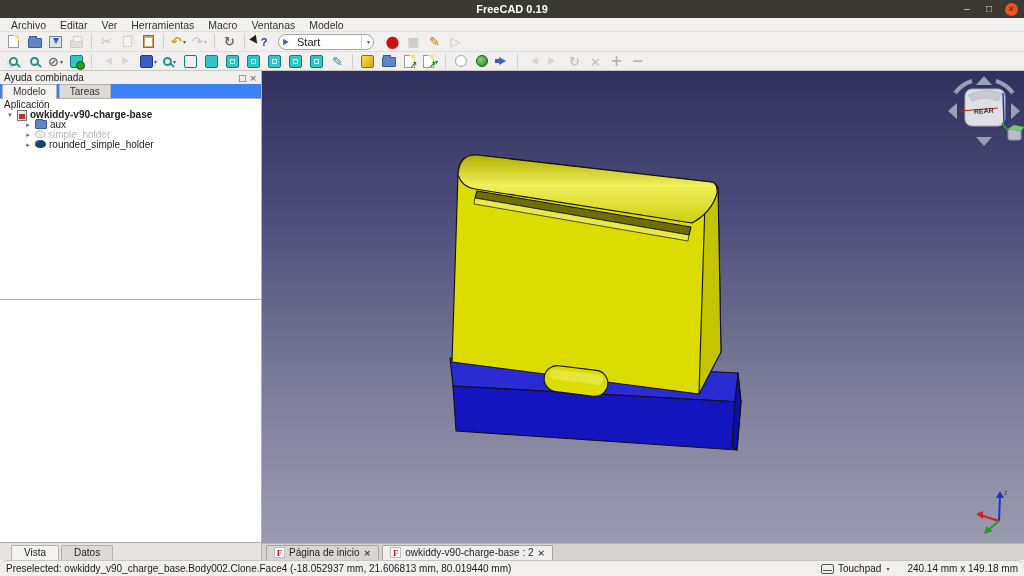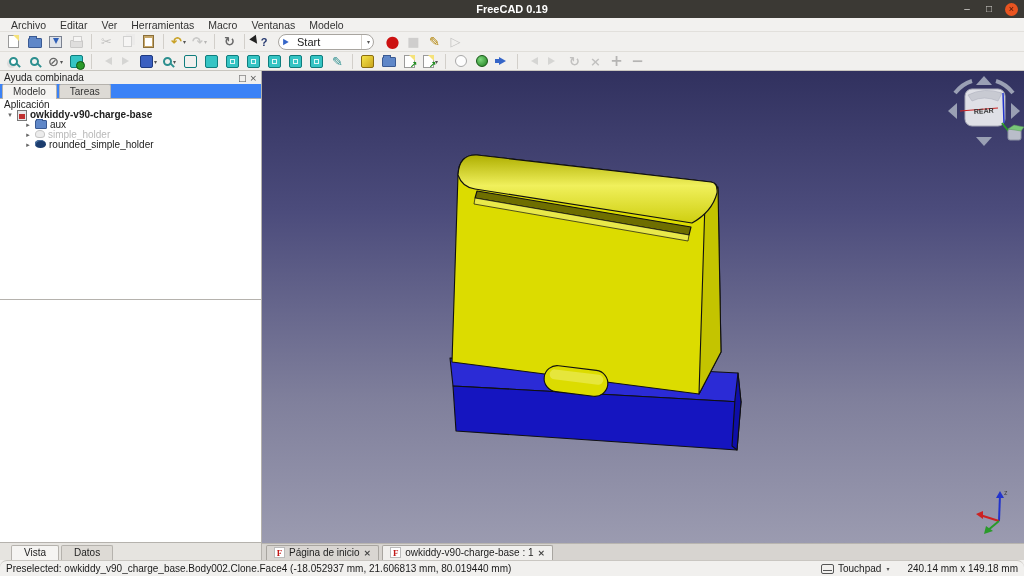--- a/index.html
+++ b/index.html
@@ -392,21 +392,21 @@
       </svg>
     </div>
     <div class="mdibar">
       <span class="mditab">
         <span class="fclogo">F</span>
         <span>Página de inicio</span>
         <span class="tclose">×</span>
       </span>
       <span class="mditab active">
         <span class="fclogo">F</span>
-        <span>owkiddy-v90-charge-base : 1</span>
+        <span>owkiddy-v90-charge-base : 2</span>
         <span class="tclose">×</span>
       </span>
     </div>
   </div>
 </div>
 
 <div class="statusbar">
   <span class="msg">Preselected: owkiddy_v90_charge_base.Body002.Clone.Face4 (-18.052937 mm, 21.606813 mm, 80.019440 mm)</span>
   <span class="statusR">
     <span class="tp-ic"></span>

